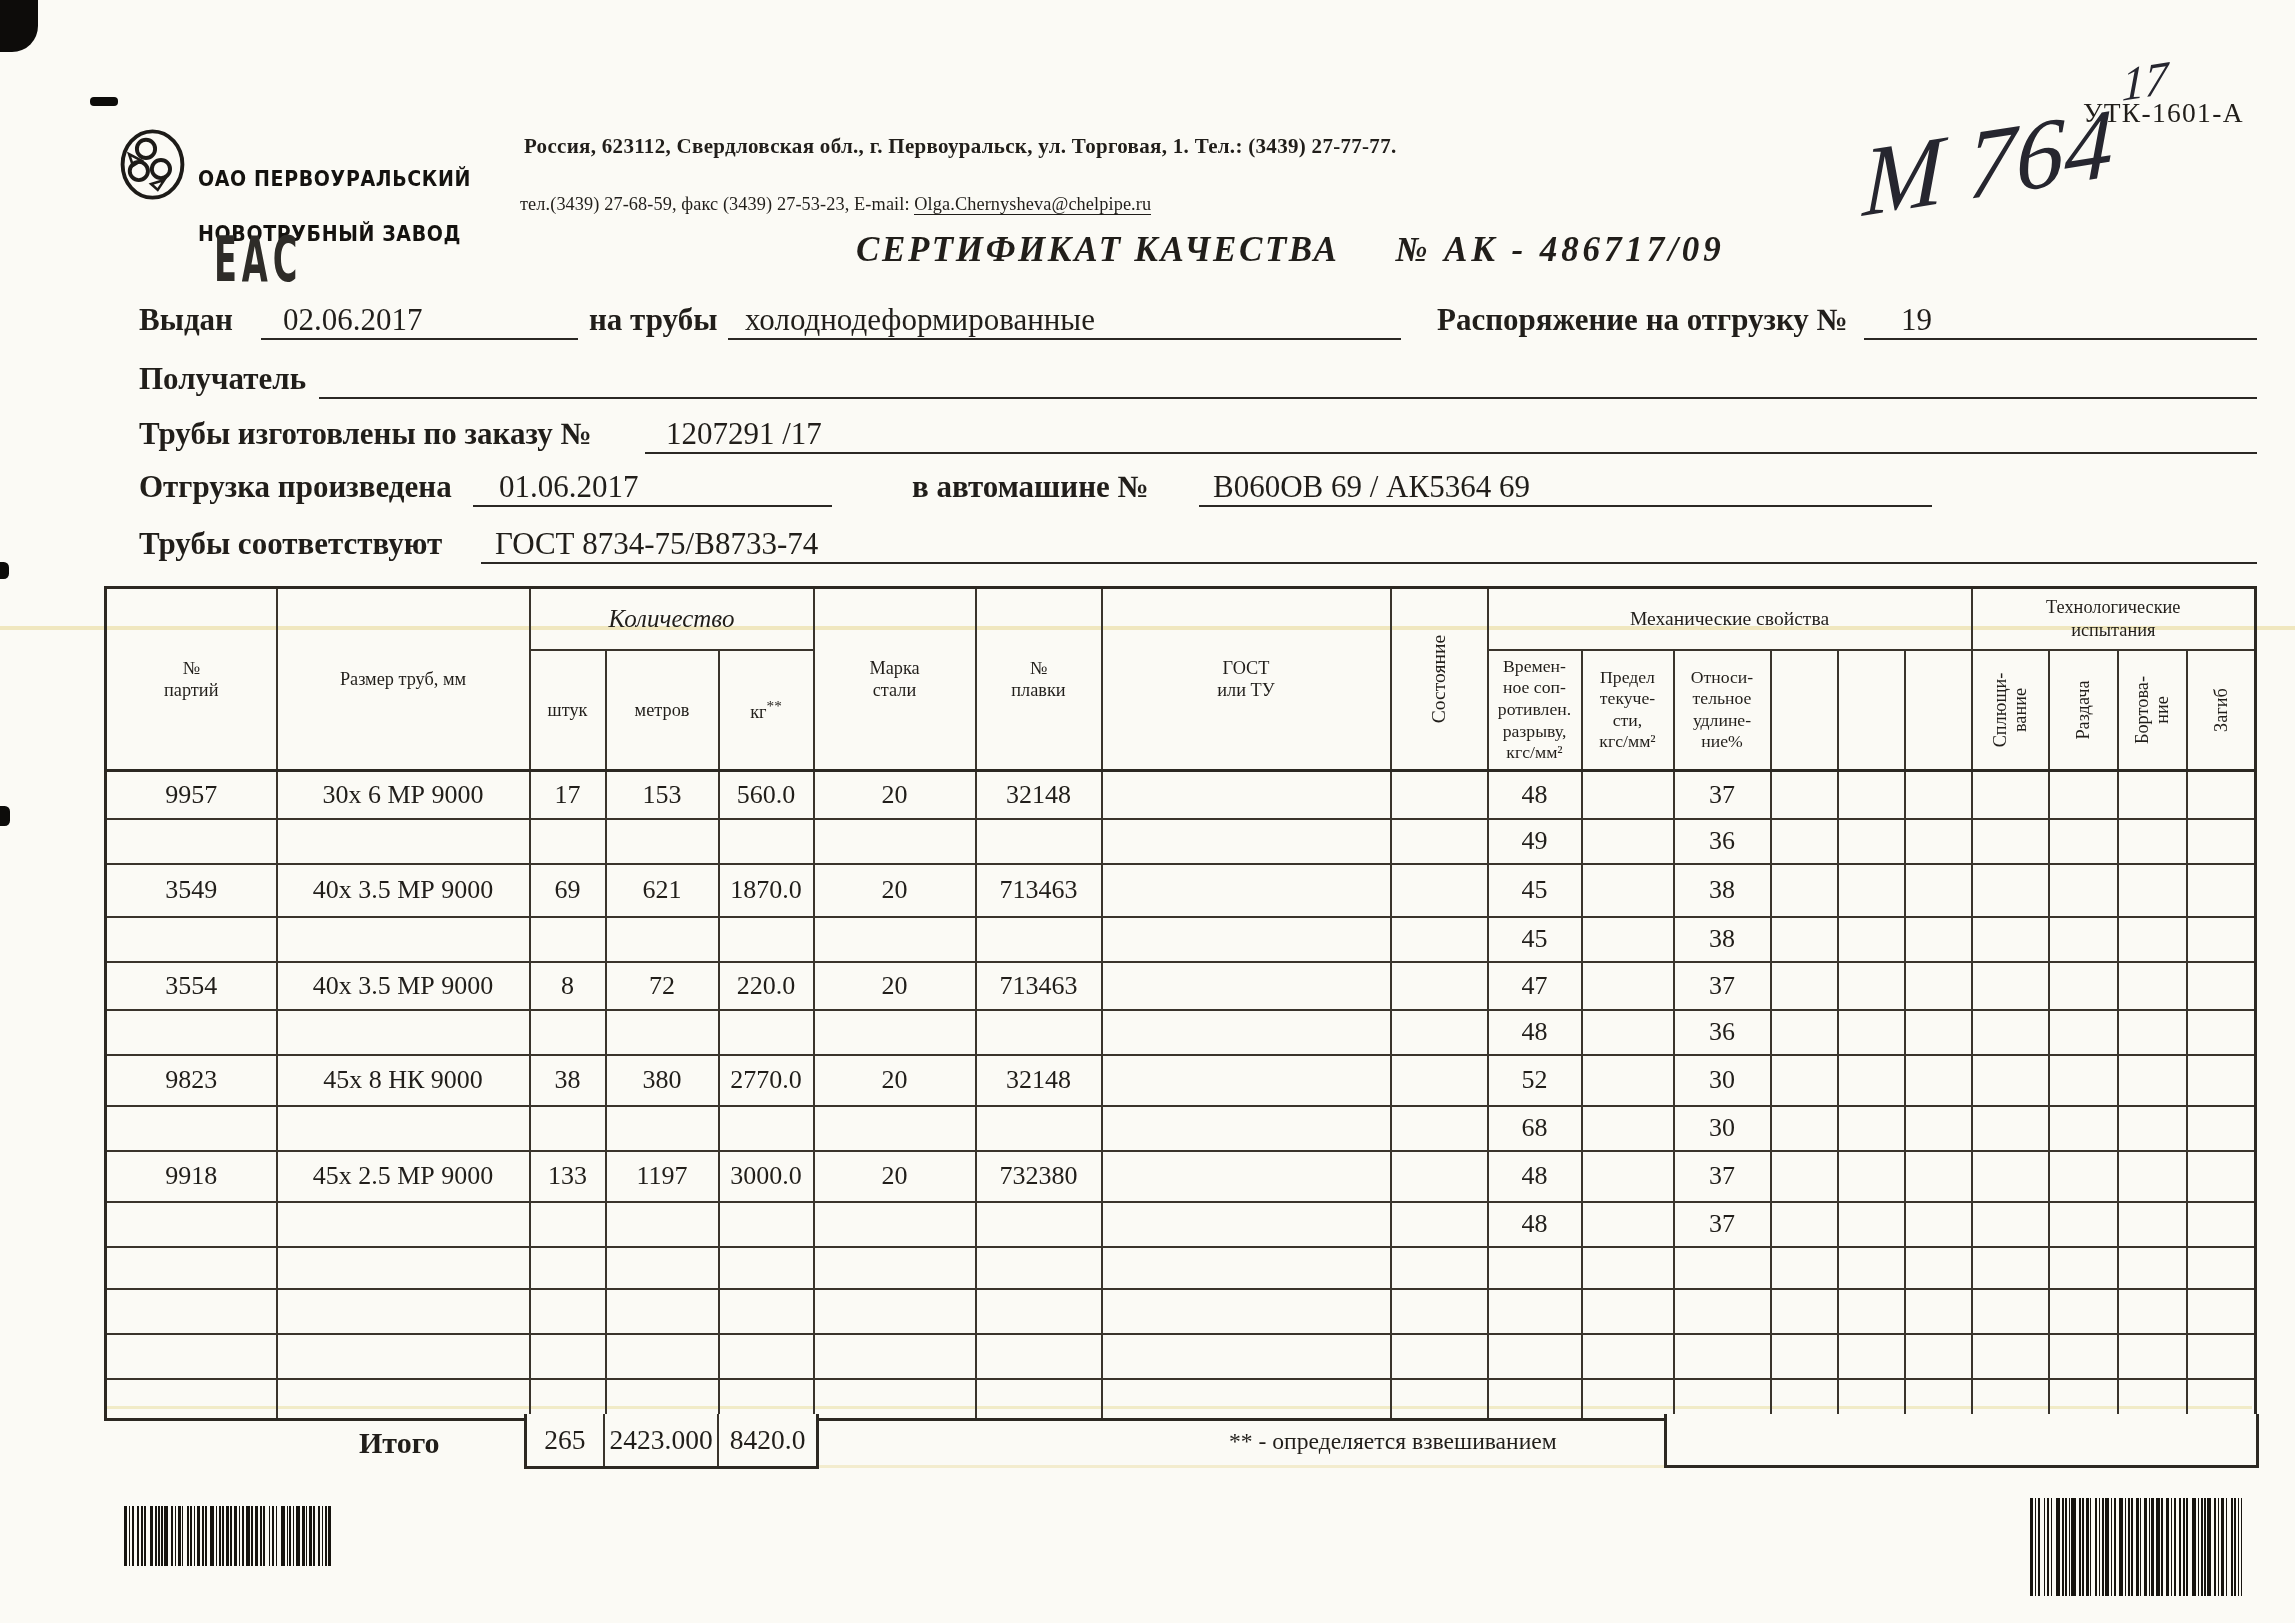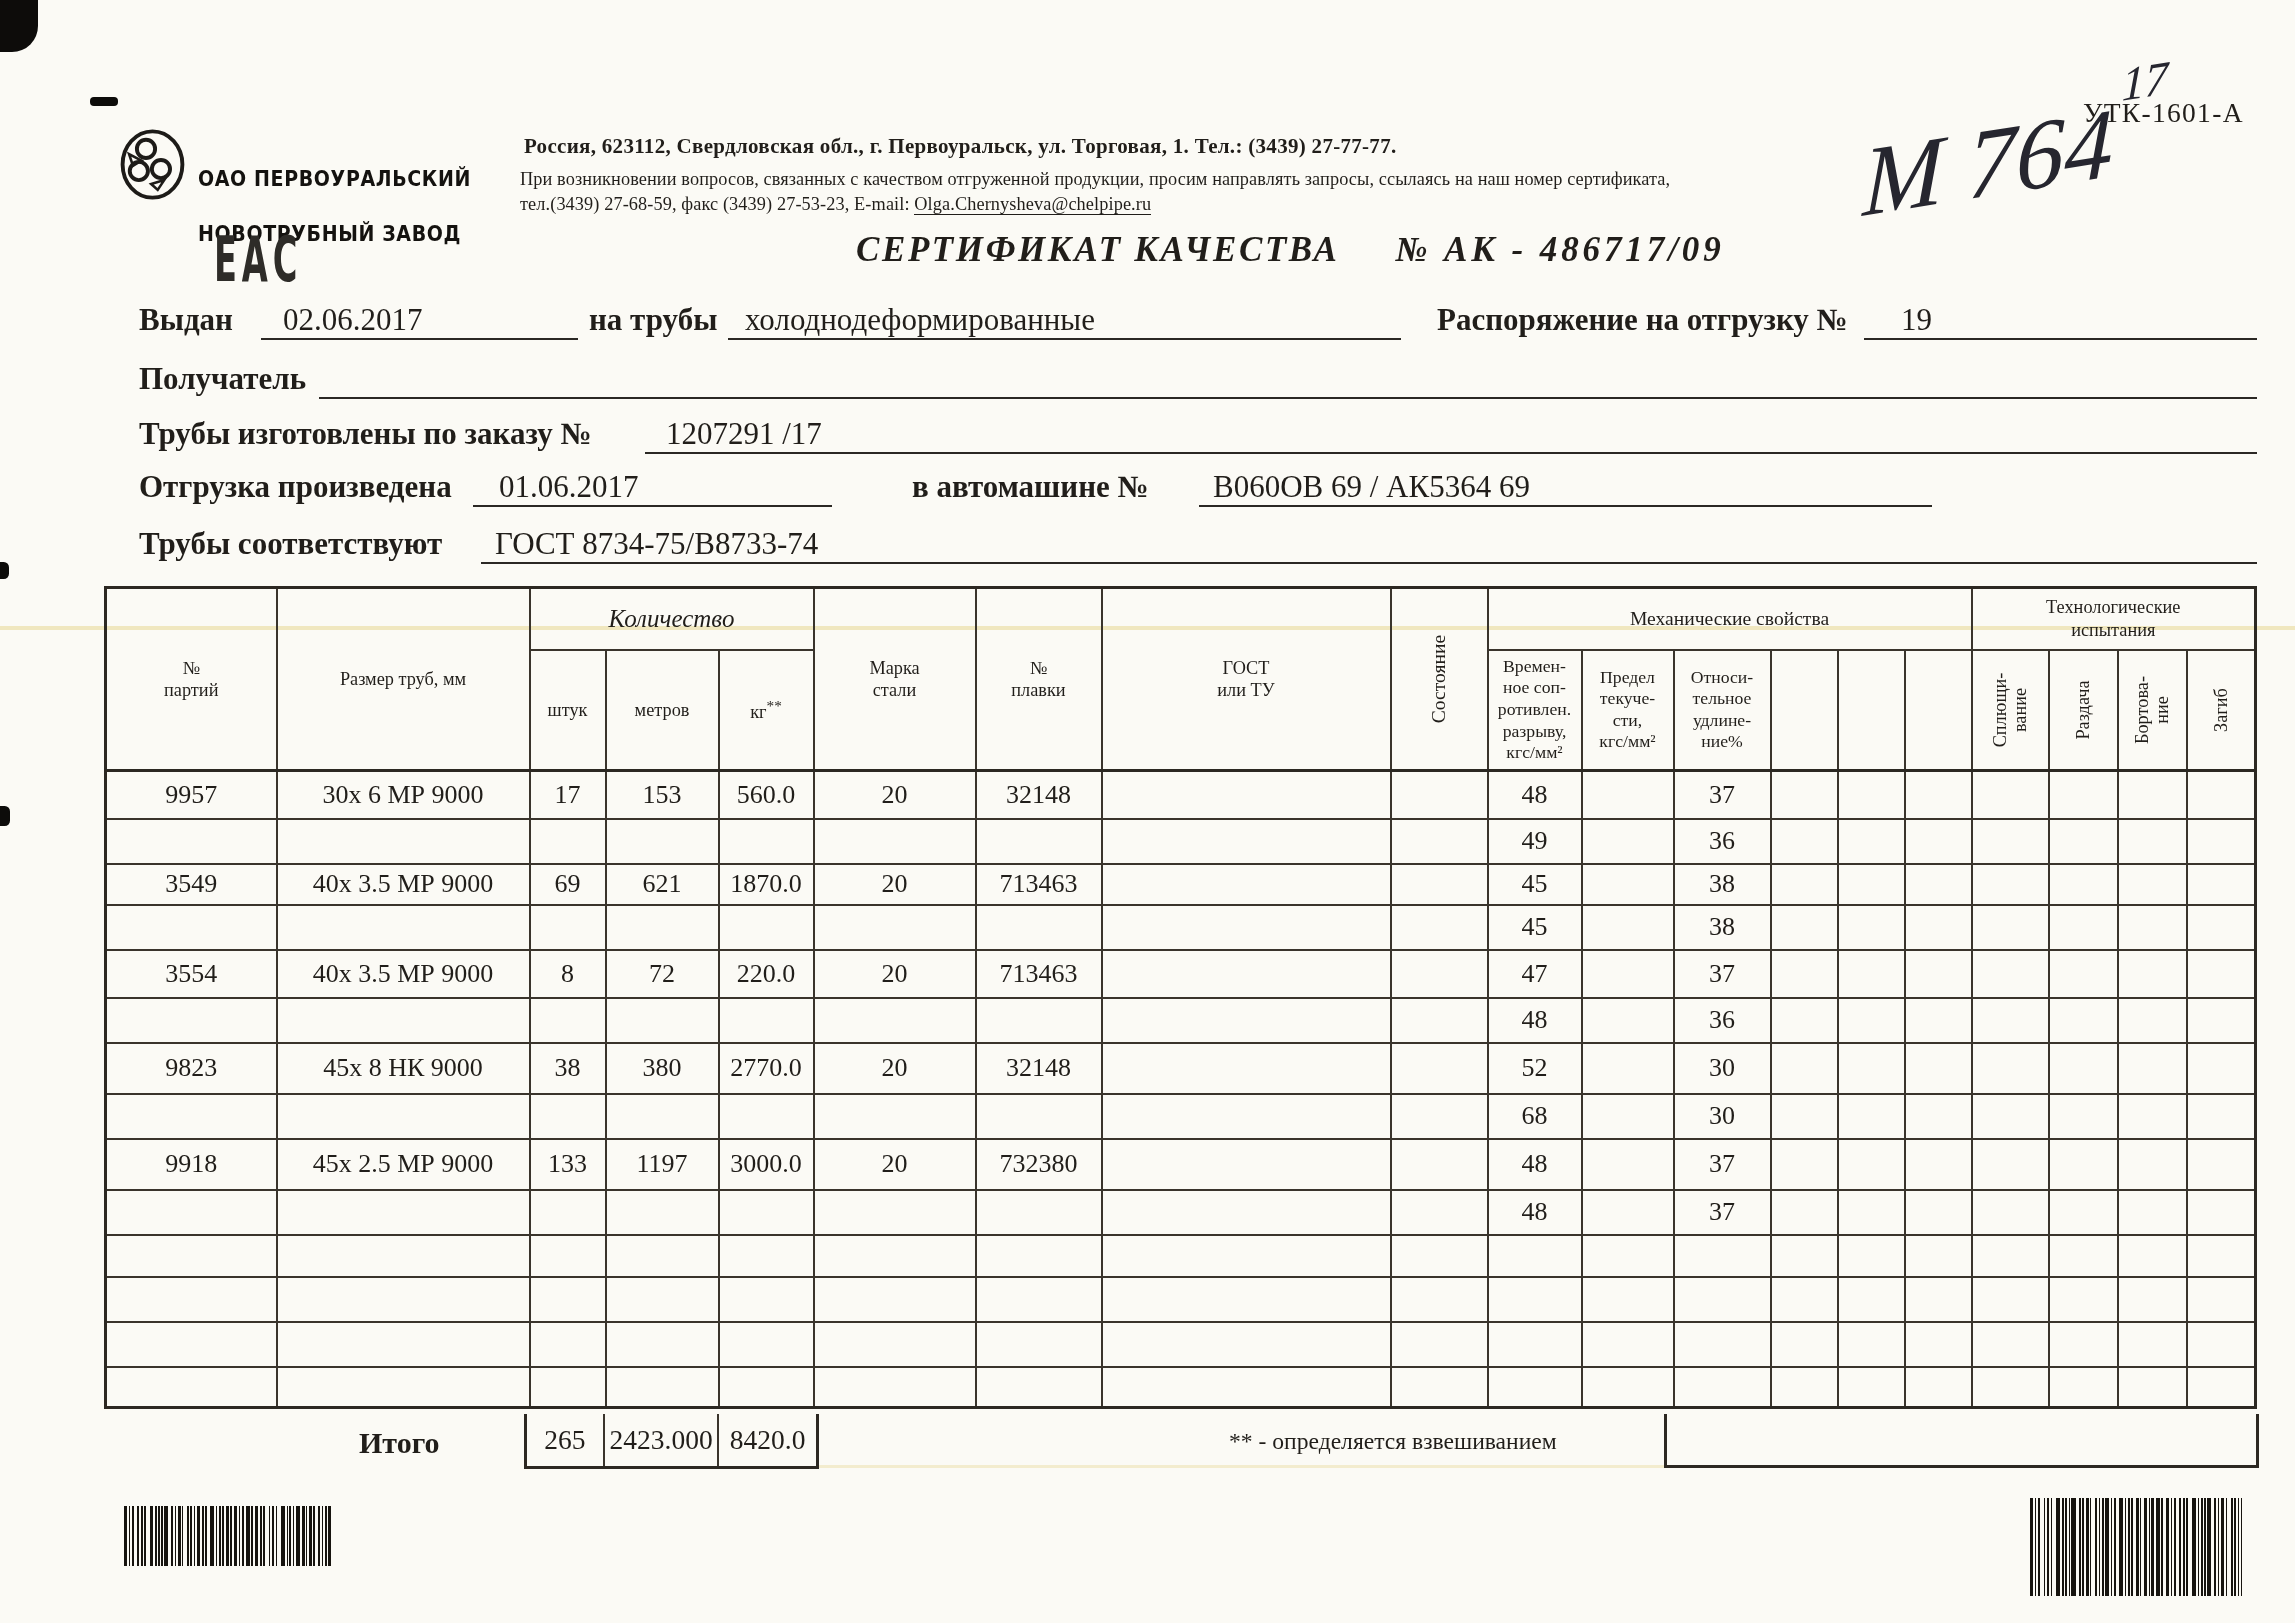--- a/index.html
+++ b/index.html
@@ -83,21 +83,20 @@
   </svg>
 
   <div class="abs company" style="left:198px;top:137px;">
     <span>ОАО ПЕРВОУРАЛЬСКИЙ</span><br>
     <span>НОВОТРУБНЫЙ ЗАВОД</span>
   </div>
 
   <div class="abs eac" style="left:214px;top:224px;">ЕАС</div>
 
   <div class="abs addr1" style="left:524px;top:134px;">Россия, 623112, Свердловская обл., г. Первоуральск, ул. Торговая, 1. Тел.: (3439) 27-77-77.</div>
-  <div class="abs addr2" style="left:520px;top:169px;">При возникновении вопросов, связанных с качеством отгруженной продукции, просим направлять запросы, ссылаясь на наш номер сертификата,</div>
   <div class="abs addr3" style="left:520px;top:194px;">
     <span>тел.(3439) 27-68-59, факс (3439) 27-53-23,  E-mail: </span><span class="email">Olga.Chernysheva@chelpipe.ru</span>
   </div>
 
   <div class="abs utk" style="left:2083px;top:97px;">УТК-1601-А</div>
 
   <div class="abs handwritten" style="left:1862px;top:134px;">
     <span>М 764</span><sup>17</sup>
   </div>
 
@@ -236,21 +235,21 @@
           <td></td>
           <td>36</td>
           <td></td>
           <td></td>
           <td></td>
           <td></td>
           <td></td>
           <td></td>
           <td></td>
         </tr>
-        <tr style="height: 41px;">
+        <tr style="height: 53px;">
           <td>3549</td>
           <td>40х 3.5 МР 9000</td>
           <td>69</td>
           <td>621</td>
           <td>1870.0</td>
           <td>20</td>
           <td>713463</td>
           <td></td>
           <td></td>
           <td>45</td>

